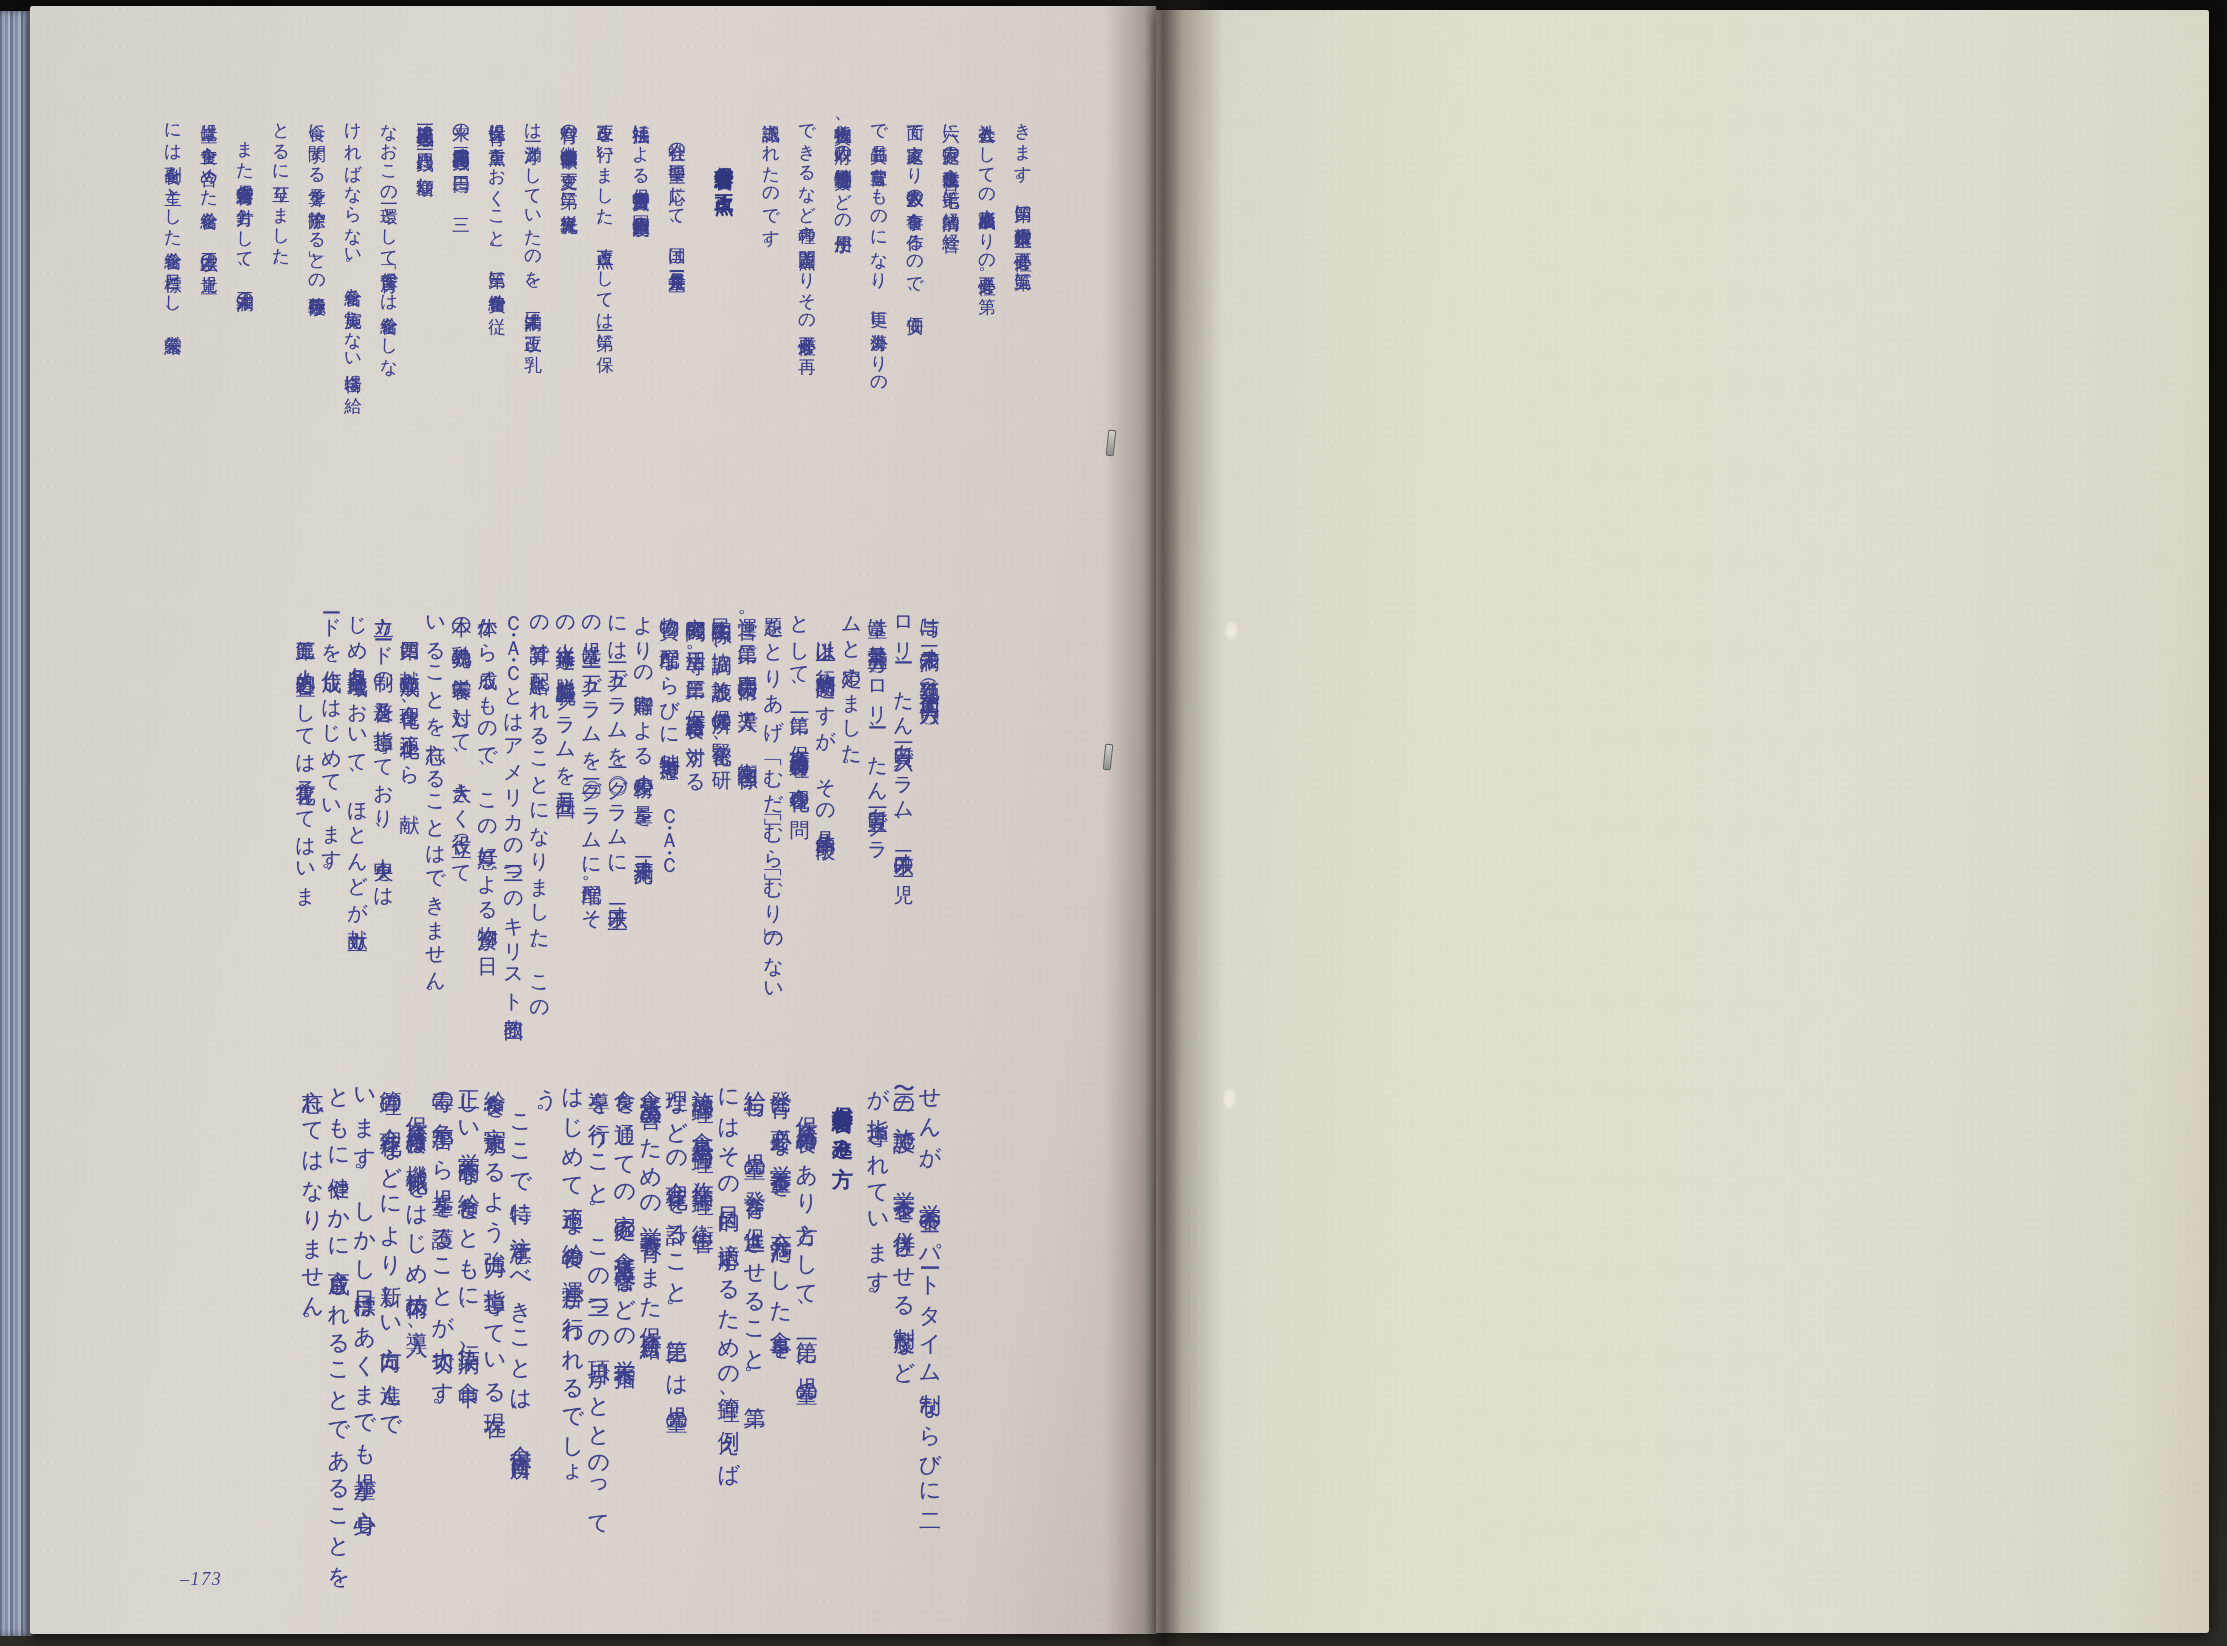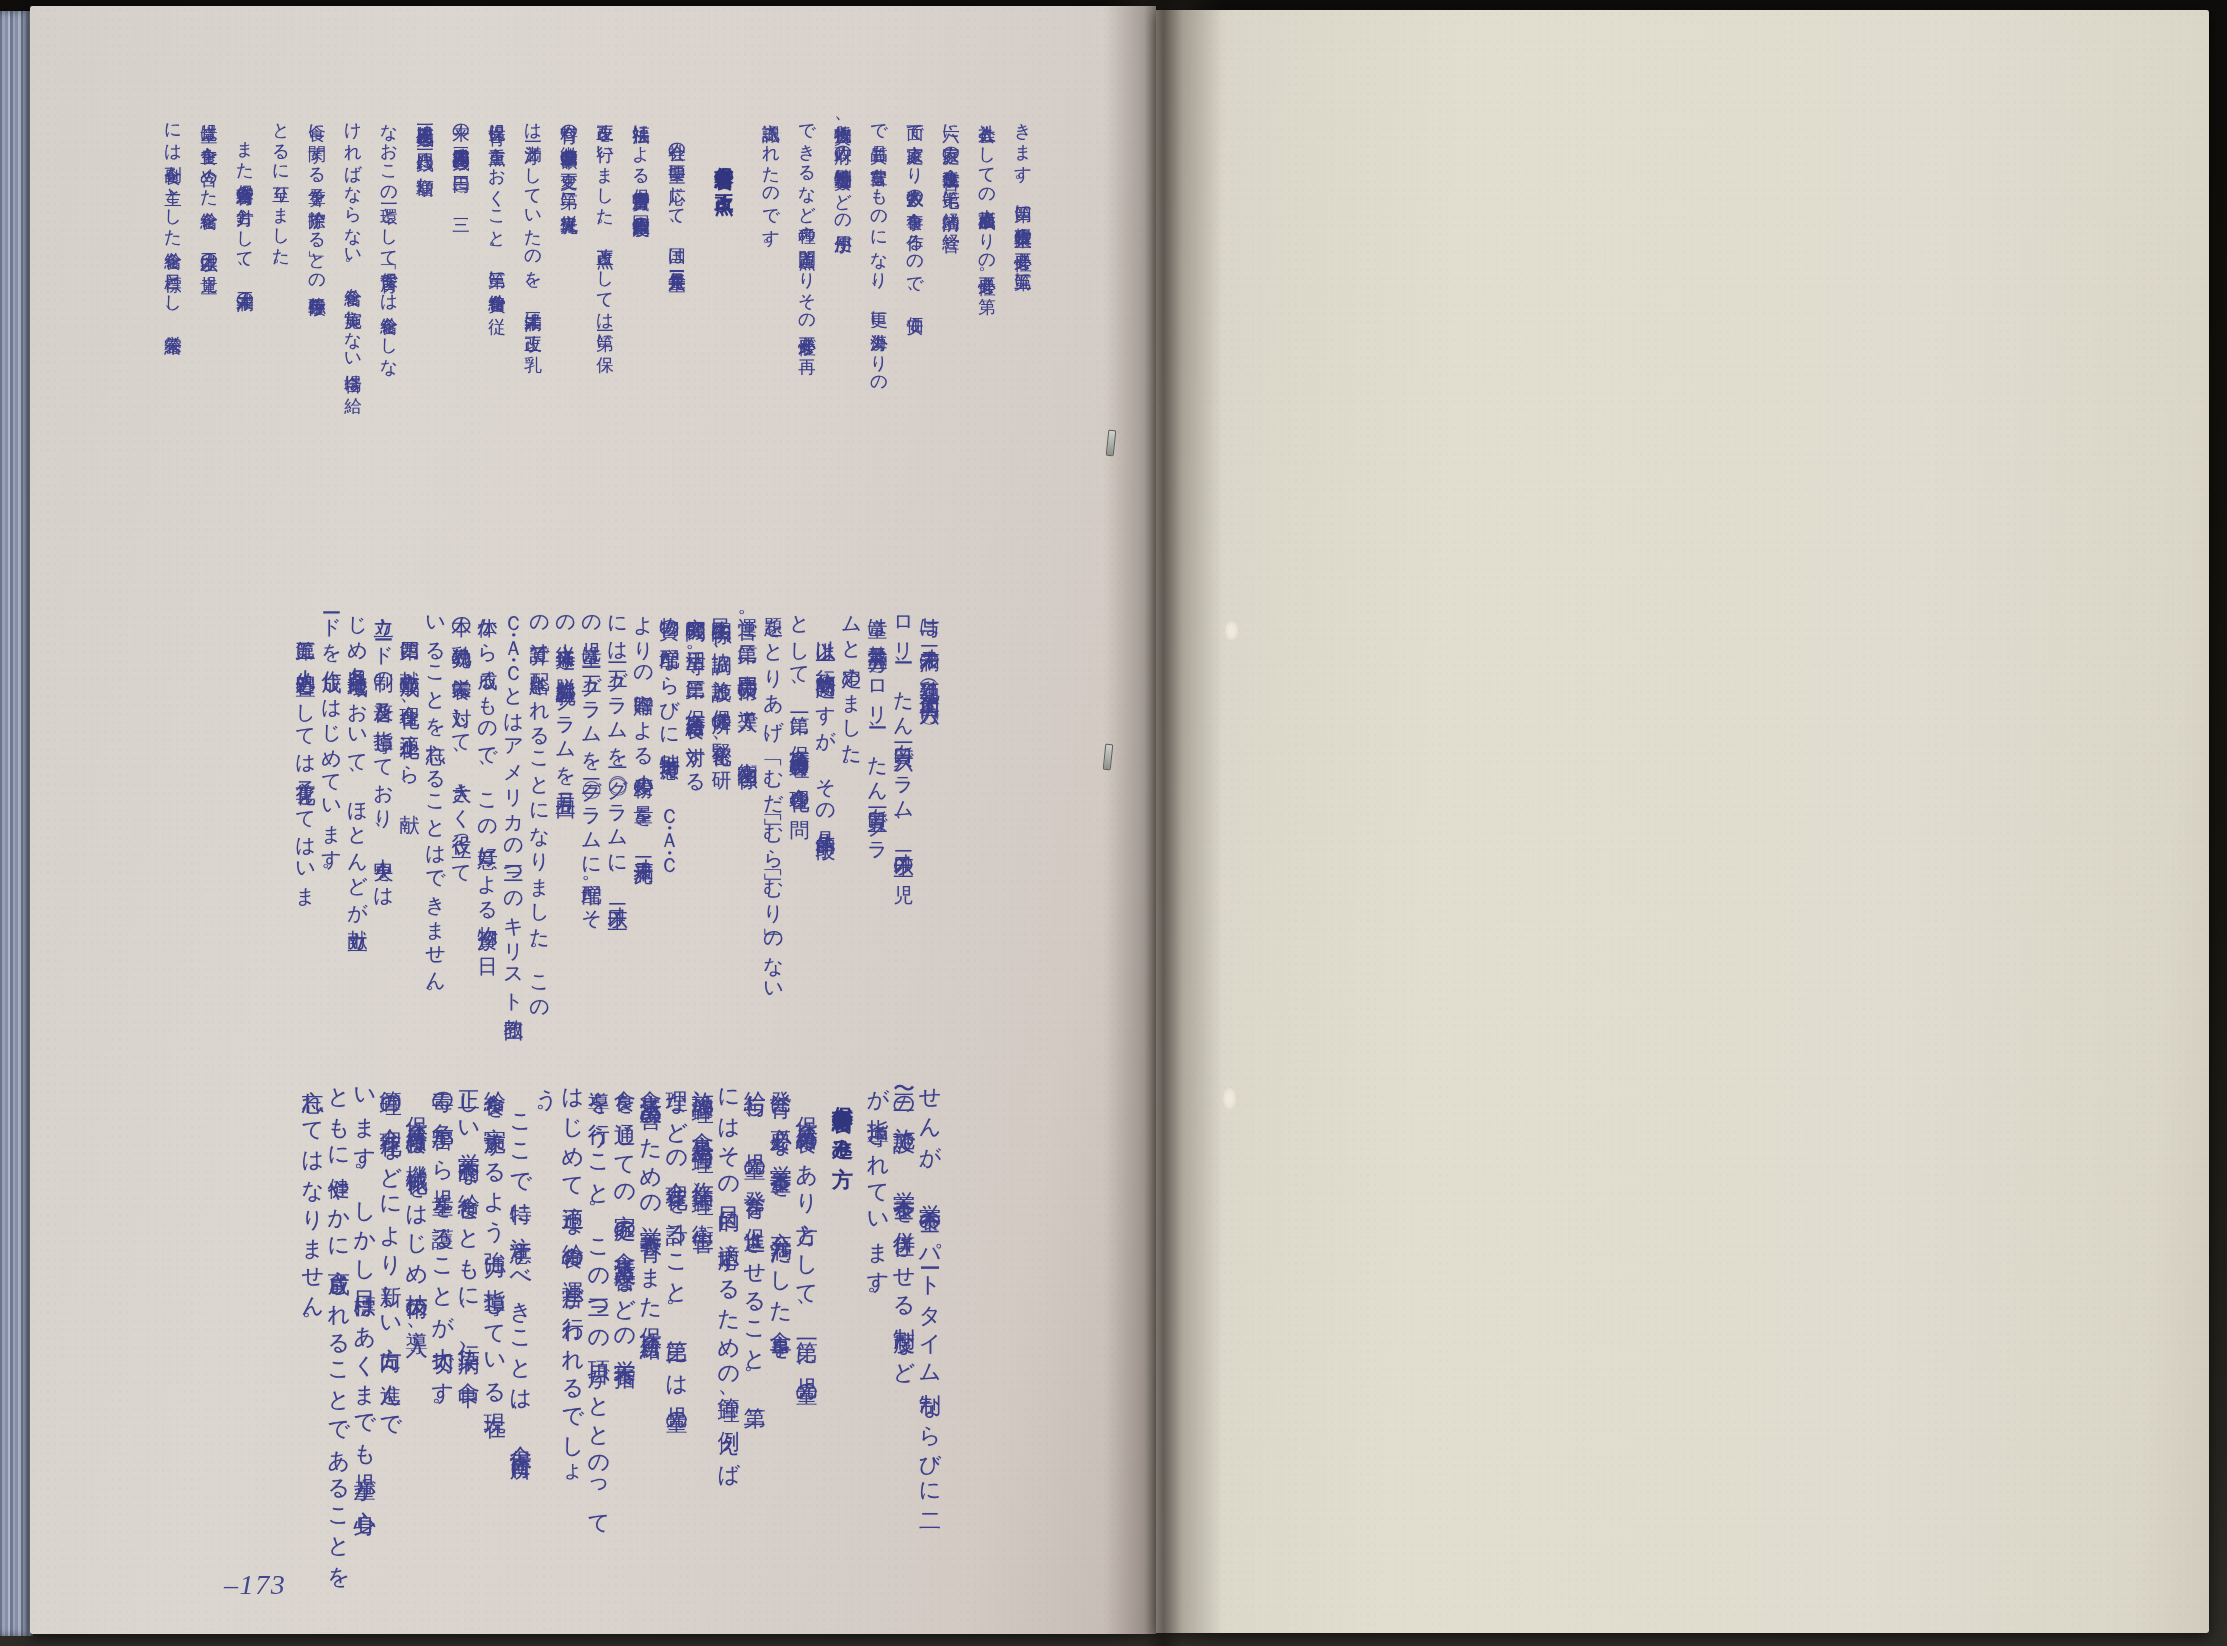--- a/index.html
+++ b/index.html
@@ -34,21 +34,21 @@
   .colheading{writing-mode:vertical-rl;margin:0 11px;font-family:"Liberation Sans","DejaVu Sans",sans-serif;
     font-weight:bold;color:#31367f;white-space:nowrap;}
 
   
   .topband{left:149px;top:105px;width:862px;height:373px;line-height:36px;font-size:17.5px;letter-spacing:0.8px;}
   .topband .colheading{font-size:19px;padding-top:41px;letter-spacing:0.8px;}
   .bandA{left:255px;top:596px;width:658px;height:451px;line-height:26px;font-size:20px;letter-spacing:2.4px;}
   .bandB{left:255px;top:1067px;width:658px;height:534px;line-height:26px;font-size:22px;letter-spacing:4px;}
   .bandB .colheading{font-size:21px;padding-top:16px;letter-spacing:1.6px;margin:0 9.6px;}
 
-  .pagenum{position:absolute;font-style:italic;font-size:28px;color:#44478f;letter-spacing:1.6px;margin-left:44px;}
+  .pagenum{position:absolute;font-style:italic;font-size:18px;color:#44478f;letter-spacing:1.6px;}
   .pagenum-left{left:150px;top:1563px;}
 </style>
 </head>
 <body>
 
 <div class="canvas">
 
   <div class="page-stack"></div>
 
   <section class="page page-left">

